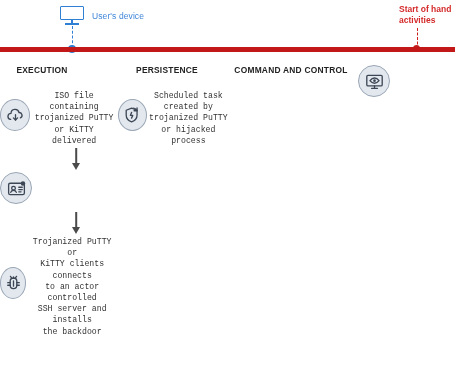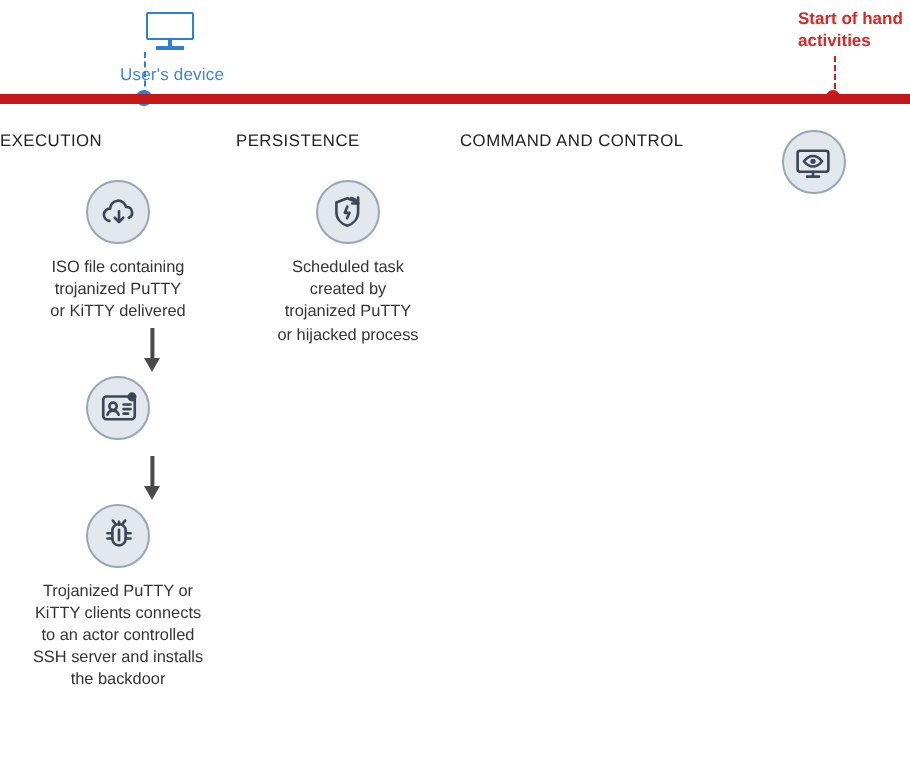--- a/index.html
+++ b/index.html
@@ -22,21 +22,20 @@
     left: 0; top: 0;
     width: 455px; height: 50px;
   }
 
   #user-device-marker {
     position: absolute;
     left: 60px; top: 6px;
     display: flex;
     align-items: center;
     gap: 6px;
-    flex-direction: column;
   }
   #user-device-marker .monitor {
     width: 26px; height: 20px;
     position: relative;
   }
   #user-device-marker .monitor .screen {
     position: absolute;
     left: 0; top: 0;
     width: 24px; height: 14px;
     border: 1.6px solid #2f7fd4;
@@ -126,36 +125,38 @@
     box-sizing: border-box;
     padding-top: 5px;
   }
   .col-0 { width: 118px; }
   .col-1 { width: 112px; }
   .col-2 { width: 128px; }
   .col-3 { width: 97px; }
 
   .col-header {
     font-size: 8.4px;
-    font-weight: normal;
+    font-weight: bold;
     letter-spacing: .25px;
     color: #222;
+    text-align: center;
     margin-bottom: 15px;
     white-space: nowrap;
   }
   .col-0 .col-header { padding-right: 34px; }
   .col-1 .col-header { padding-right: 14px; }
   .col-2 .col-header { padding-right: 6px; }
   .col-3 .col-header { padding-right: 14px; }
 
   .node {
     display: flex;
-    flex-direction: column;
+    flex-direction: row;
     align-items: center;
     width: 100%;
+    font-family: Liberation Mono, monospace;
   }
   .col-0 .node { padding-right: 34px; }
   .col-1 .node { padding-right: 14px; }
   .col-2 .node { padding-right: 6px; }
   .col-3 .node { padding-right: 14px; }
 
   .node-icon {
     width: 32px; height: 32px;
     border-radius: 50%;
     background: #e3e8ef;

